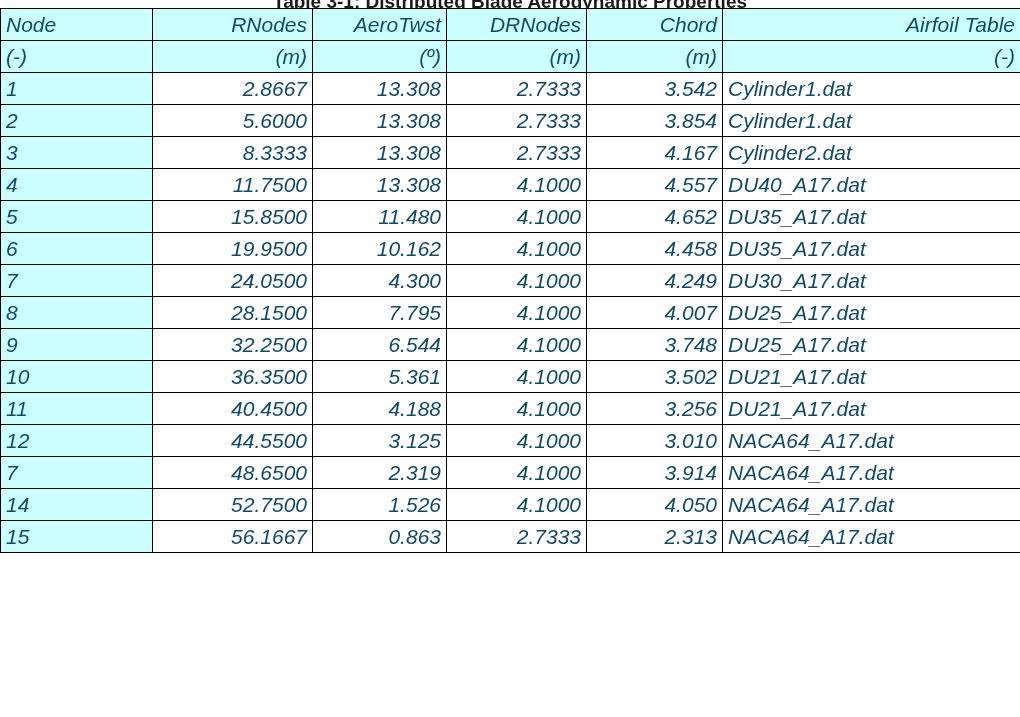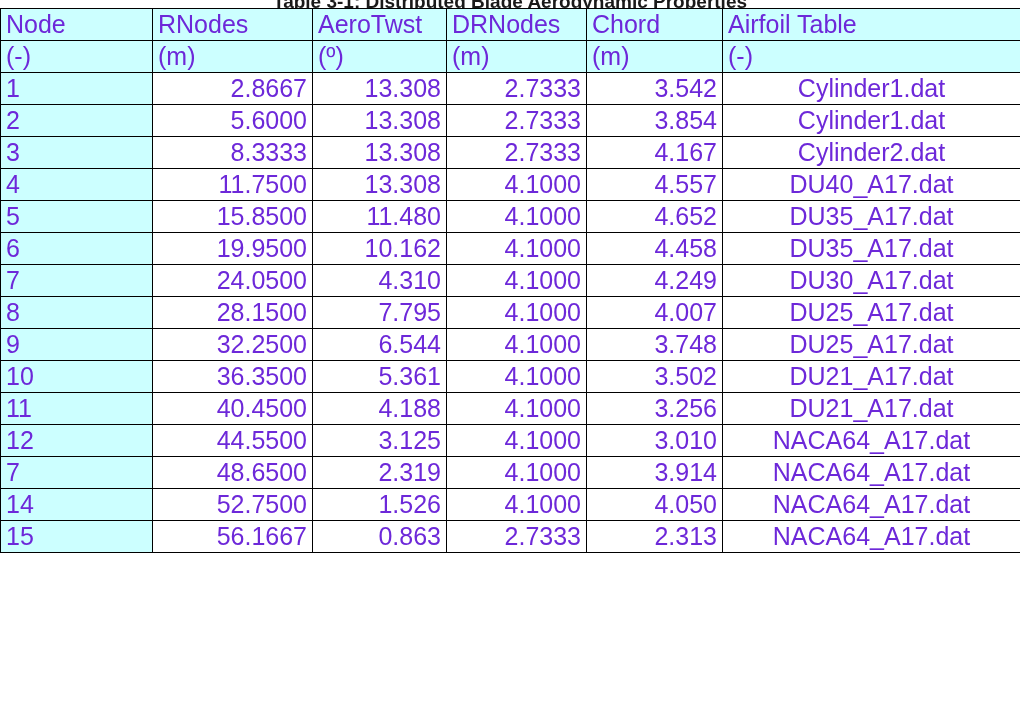--- a/index.html
+++ b/index.html
@@ -33,49 +33,50 @@
     height: 16px;
     line-height: 16px;
   }
   table.blade {
     position: absolute;
     top: 8px;
     left: 0;
     border-collapse: collapse;
     width: 1020px;
     table-layout: fixed;
-    font-size: 25px;
-    color: #6d28d9;
+    font-size: 21px;
+    color: #0c4a6e;
+    font-style: italic;
   }
   table.blade td, table.blade th {
     border: 1px solid #000000;
     padding: 0 5px;
     height: 31px;
     line-height: 31px;
     overflow: hidden;
     white-space: nowrap;
     font-weight: normal;
   }
   thead td {
     background: #ccffff;
   }
   .hdr-left { text-align: left; }
-  .hdr-right { }
+  .hdr-right { text-align: right; }
 
   tbody td.c-node {
     background: #ccffff;
     text-align: left;
   }
   tbody td.c-num {
     background: #ffffff;
     text-align: right;
   }
   tbody td.c-airfoil {
     background: #ffffff;
-    text-align: center;
+    text-align: left;
   }
 
   col.w-node { width: 152px; }
   col.w-rnodes { width: 160px; }
   col.w-aerotwst { width: 134px; }
   col.w-drnodes { width: 140px; }
   col.w-chord { width: 136px; }
   col.w-airfoil { width: 298px; }
 </style>
 </head>
@@ -157,21 +158,21 @@
           <td class="c-node">6</td>
           <td class="c-num">19.9500</td>
           <td class="c-num">10.162</td>
           <td class="c-num">4.1000</td>
           <td class="c-num">4.458</td>
           <td class="c-airfoil">DU35_A17.dat</td>
         </tr>
         <tr>
           <td class="c-node">7</td>
           <td class="c-num">24.0500</td>
-          <td class="c-num">4.310</td>
+          <td class="c-num">4.300</td>
           <td class="c-num">4.1000</td>
           <td class="c-num">4.249</td>
           <td class="c-airfoil">DU30_A17.dat</td>
         </tr>
         <tr>
           <td class="c-node">8</td>
           <td class="c-num">28.1500</td>
           <td class="c-num">7.795</td>
           <td class="c-num">4.1000</td>
           <td class="c-num">4.007</td>

